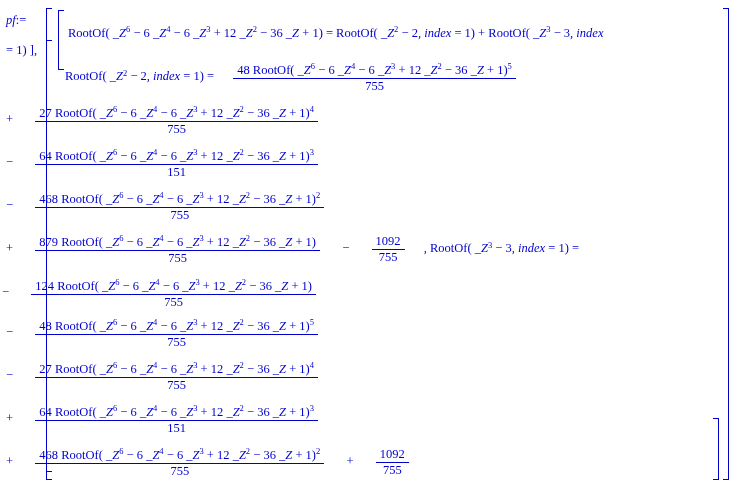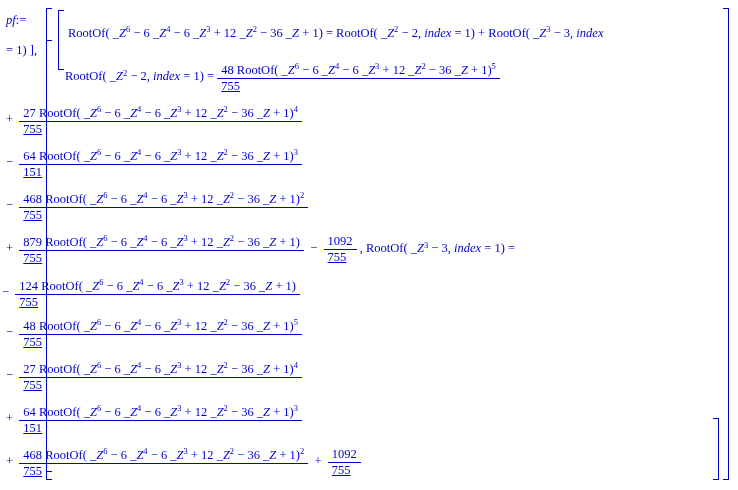--- a/index.html
+++ b/index.html
@@ -37,37 +37,37 @@
   }
   .supn {
     font-size: 8.5px;
     vertical-align: 0.55em;
     font-style: normal;
   }
   
   .frac {
     display: inline-block;
     vertical-align: middle;
-    margin: 0 0;
+    text-align: center;
+    margin: 0 16px;
   }
   .frac .top {
     display: block;
     padding: 0 4px 0px 4px;
   }
   .frac .bar {
     display: block;
     border-top: 1.1px solid #0000cc;
     height: 0;
     margin: 1px 0 1px 0;
   }
   .frac .bot {
     display: block;
     padding: 0px 4px 0 4px;
     font-style: normal;
-    text-decoration: underline;
   }
   
   .brk {
     position: absolute;
     border-left: 1.1px solid #0000cc;
     border-top: 1.1px solid #0000cc;
     border-bottom: 1.1px solid #0000cc;
     width: 5px;
   }
   .brk.right {

